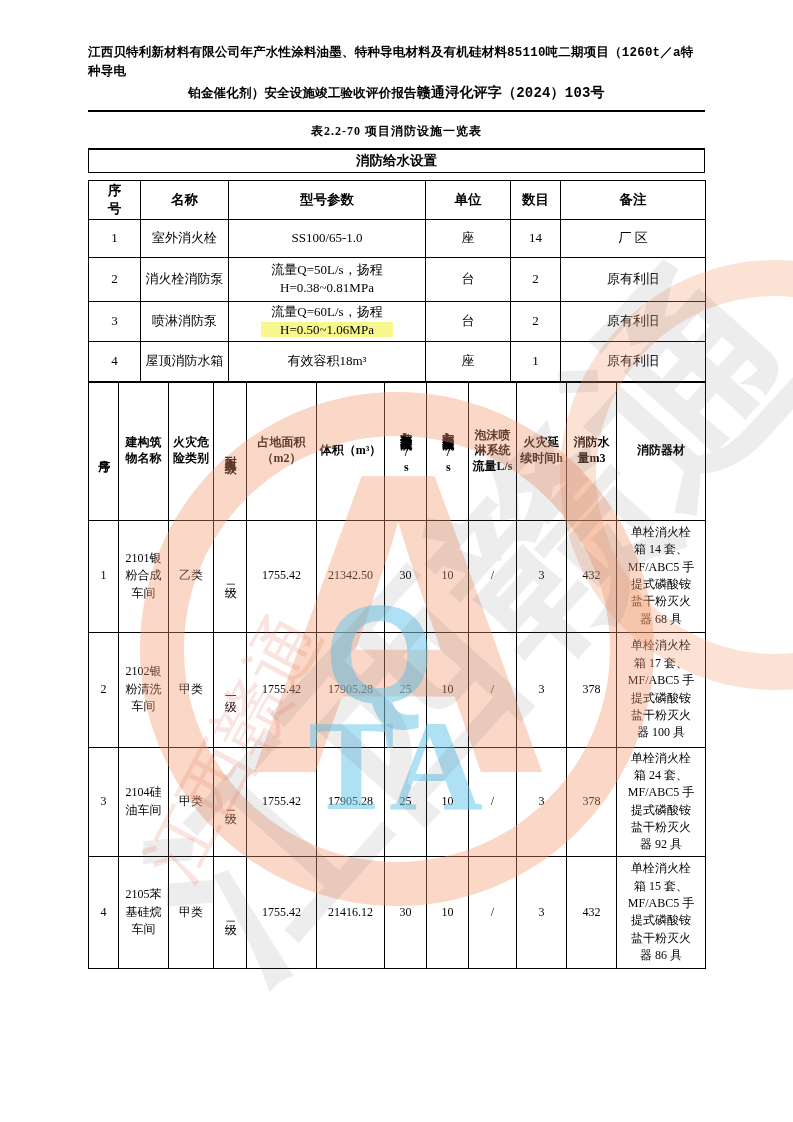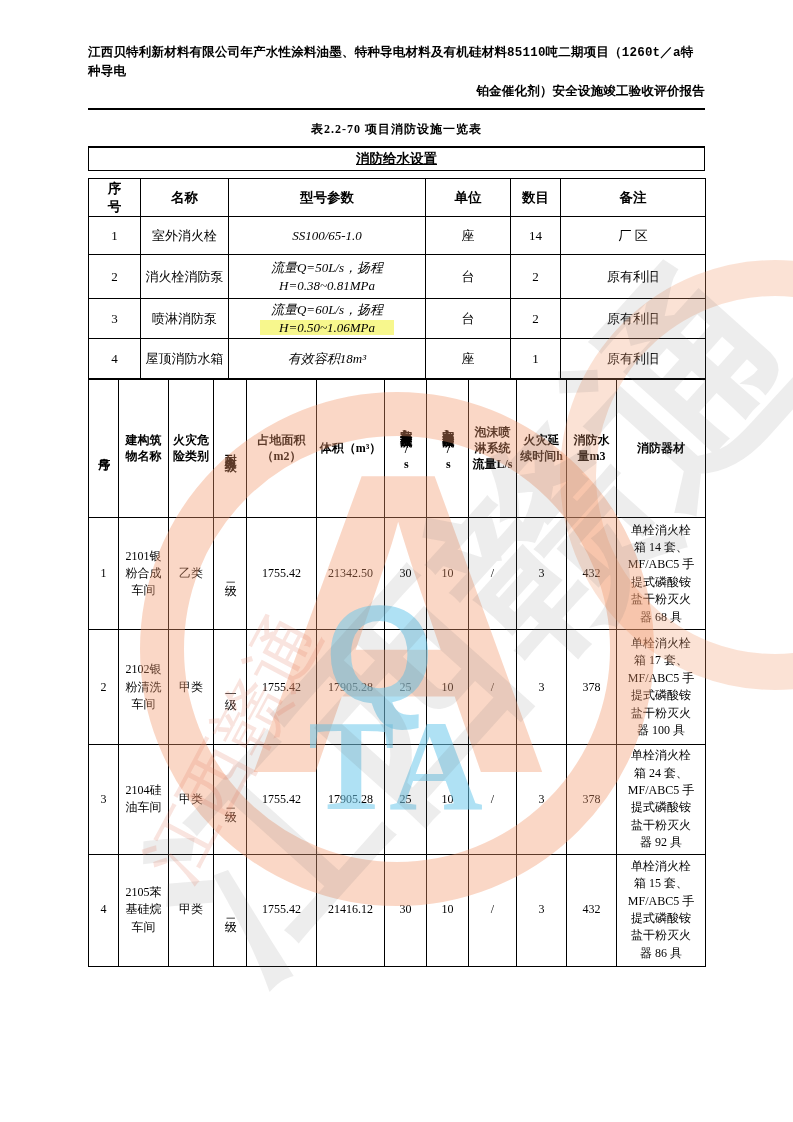--- a/index.html
+++ b/index.html
@@ -6,38 +6,38 @@
   html,body { background:#888; }
   .page {
     position:relative; width:793px; height:1122px; background:#fff;
     margin:0 auto; overflow:hidden; color:#000;
     font-family:"Liberation Serif", serif;
   }
   .content { position:relative; z-index:1; padding:44px 88px 0 88px; }
 
   
   .doc-header { font-size:12.5px; font-weight:600; line-height:1.55; letter-spacing:0.2px;font-family:Liberation Mono, monospace; }
-  .doc-header .line3 { display:flex; justify-content:flex-end; align-items:flex-end; }
+  .doc-header .line3 { display:flex; justify-content:center; align-items:flex-end; }
   .doc-number { font-weight:bold; font-size:14px; white-space:nowrap; }
   .header-rule { border:none; border-top:2.5px solid #000; margin-top:6px; }
 
   
   .intro { margin-top:30px; font-size:15px; text-indent:2.3em; letter-spacing:0.5px; }
   .caption { margin-top:11px; text-align:center; font-size:12px; font-weight:bold; letter-spacing:1px; }
 
   
   table { border-collapse:collapse; width:617px; table-layout:fixed; }
   td, th { border:1px solid #000; text-align:center; vertical-align:middle;
            font-weight:normal; padding:1px 2px; overflow:hidden; }
   .t1 { margin-top:7px; font-size:13px; }
   .t1 th { font-weight:bold; font-size:13.5px; }
   .banner { border:1px solid #000; border-top:none; width:617px; text-align:center;
-            font-weight:bold; font-size:13.5px; padding:2px 0;text-decoration:underline; }
+            font-weight:bold; font-size:13.5px; padding:2px 0; }
   .banner-top { border-top:2px solid #000; }
-  .t1 .spec { line-height:1.35;font-style:italic; }
+  .t1 .spec { line-height:1.35; }
   .hl { background:#f7f78d; padding:0 19px; }
   .t2 { font-size:12px; }
   .t2 th { font-weight:bold; font-size:12px; line-height:1.3; }
   .t2 td { line-height:1.45; }
   .vtext { writing-mode:vertical-lr; text-orientation:upright; margin:0 auto;
            letter-spacing:2px; display:inline-block; }
   .wrap2 { display:inline-block; width:2.4em; line-height:1.3; }
   .equip-cell { padding:2px 9px; }
   .num-cell { font-family:"Liberation Serif", serif; }
 
@@ -62,20 +62,21 @@
     <div class="wm" style="position:absolute; z-index:2; pointer-events:none; left:60px; top:480px; font-size:210px; font-weight:bold; color:rgba(110,110,110,0.12); transform:rotate(-48deg); transform-origin:center; white-space:nowrap;">江西赣通</div>
     <div class="wm" style="position:absolute; z-index:2; pointer-events:none; left:90px; top:700px; font-size:72px; color:rgba(225,120,95,0.20); transform:rotate(-62deg); transform-origin:center; white-space:nowrap;">江西赣通</div>
   </div>
 
   <div class="content">
 
     <div class="doc-header">
       <div>江西贝特利新材料有限公司年产水性涂料油墨、特种导电材料及有机硅材料85110吨二期项目（1260t／a特种导电</div>
       <div class="line3">
         <span>铂金催化剂）安全设施竣工验收评价报告</span>
+        <span class="doc-number">赣通浔化评字（2024）103号</span>
       </div>
     </div>
     <hr class="header-rule">
 
 
     <div class="caption">表2.2-70  项目消防设施一览表</div>
 
     <div class="banner banner-top" style="margin-top:8px;">消防给水设置</div>
 
     <table class="t1">

